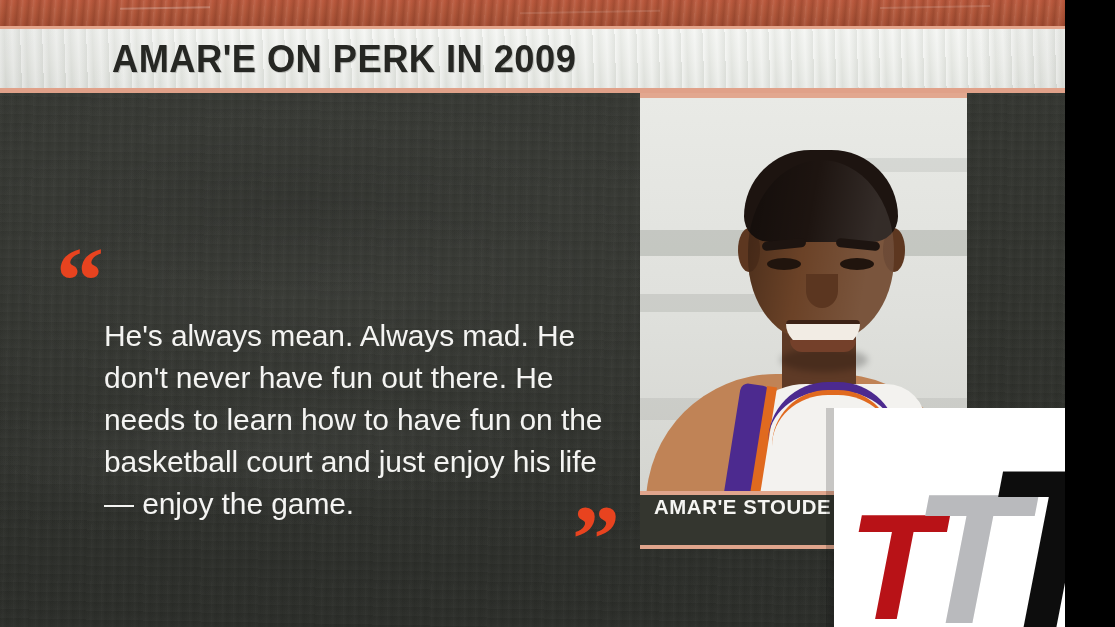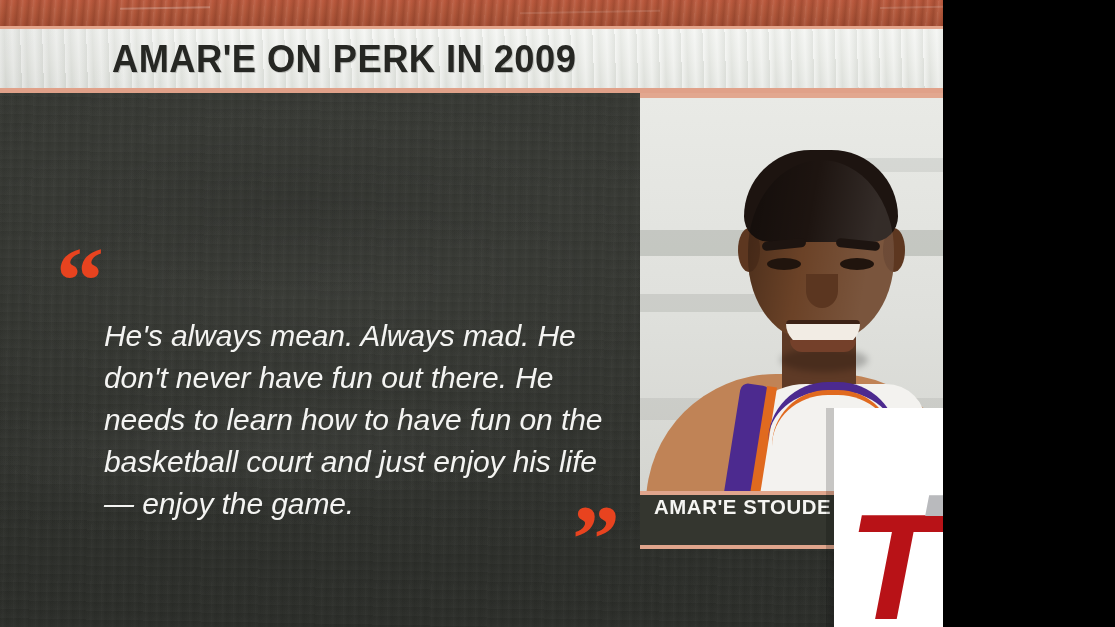--- a/index.html
+++ b/index.html
@@ -7,21 +7,21 @@
     margin: 0;
     padding: 0;
     background: #000;
   }
   body {
     font-family: "Liberation Sans", sans-serif;
   }
 
   #stage {
     position: relative;
-    width: 943px;
+    width: 1065px;
     height: 627px;
     overflow: hidden;
     background: #2b2d2a;
   }
 
   
   .wood-band {
     position: absolute;
     left: 0; top: 0;
     width: 1115px;
@@ -145,21 +145,20 @@
   }
   .quote-body {
     position: absolute;
     left: 104px; top: 222px;
     width: 522px;
     font-family: "Liberation Sans", sans-serif;
     font-size: 30px;
     line-height: 42px;
     color: #f4f4f2;
     letter-spacing: -0.1px;
-    font-style: italic;
   }
 
   
   .photo-frame {
     position: absolute;
     left: 640px; top: 0px;
     width: 327px;
     height: 398px;
     border-top: 5px solid #e2a78f;
     box-sizing: border-box;

